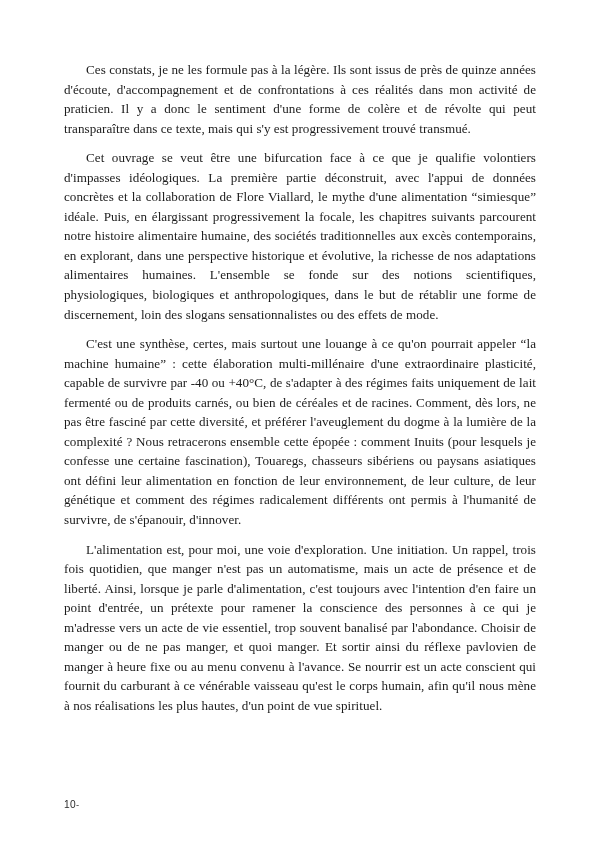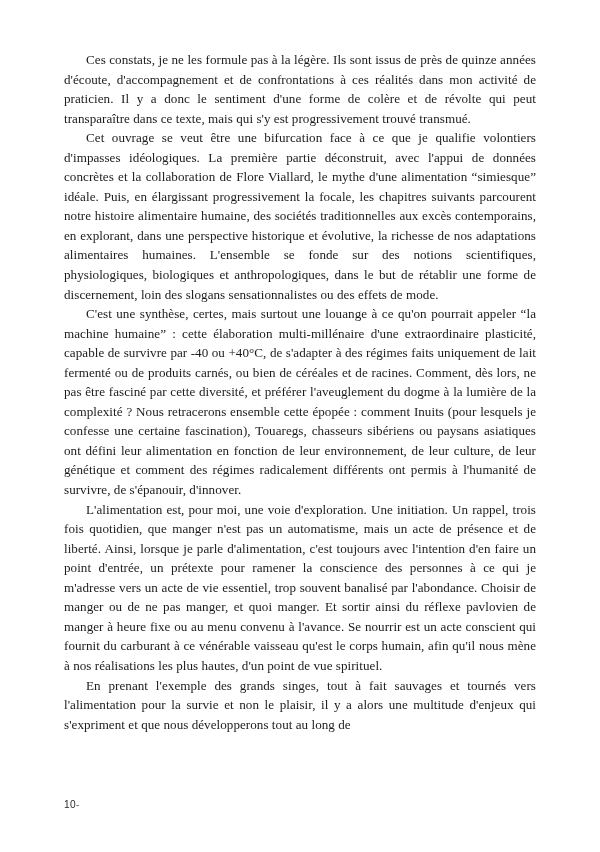--- a/index.html
+++ b/index.html
@@ -23,21 +23,21 @@
     background: #ffffff;
     overflow: hidden;
   }
   .text-column {
     position: absolute;
     left: 64px;
     top: 50px;
     width: 472px;
   }
   .para {
-    margin: 0 0 0px 0;
+    margin: 10px 0 0px 0;
     text-indent: 22px;
     text-align: justify;
     font-size: 13.1px;
     line-height: 19.55px;
     letter-spacing: 0.04px;
     color: #1b1b1b;
     font-family: "Liberation Serif", serif;
     hyphens: manual;
   }
   .footer {
@@ -66,21 +66,20 @@
 </head>
 <body>
 
 <div class="page">
 
   <div class="text-column">
     <p class="para">Ces constats, je ne les formule pas à la légère. Ils sont issus de près de quinze années d'écoute, d'accompagnement et de confrontations à ces réalités dans mon activité de praticien. Il y a donc le sentiment d'une forme de colère et de révolte qui peut transparaître dans ce texte, mais qui s'y est progressivement trouvé transmué.</p>
     <p class="para">Cet ouvrage se veut être une bifurcation face à ce que je qualifie volontiers d'impasses idéologiques. La première partie déconstruit, avec l'appui de données concrètes et la collaboration de Flore Viallard, le mythe d'une alimentation “simiesque” idéale. Puis, en élargissant progressivement la focale, les chapitres suivants parcourent notre histoire alimentaire humaine, des sociétés traditionnelles aux excès contemporains, en explorant, dans une perspective historique et évolutive, la richesse de nos adaptations alimentaires humaines. L'ensemble se fonde sur des notions scientifiques, physiologiques, biologiques et anthropologiques, dans le but de rétablir une forme de discernement, loin des slogans sensationnalistes ou des effets de mode.</p>
     <p class="para">C'est une synthèse, certes, mais surtout une louange à ce qu'on pourrait appeler “la machine humaine” : cette élaboration multi-millénaire d'une extraordinaire plasticité, capable de survivre par -40 ou +40°C, de s'adapter à des régimes faits uniquement de lait fermenté ou de produits carnés, ou bien de céréales et de racines. Comment, dès lors, ne pas être fasciné par cette diversité, et préférer l'aveuglement du dogme à la lumière de la complexité ? Nous retracerons ensemble cette épopée : comment Inuits (pour lesquels je confesse une certaine fascination), Touaregs, chasseurs sibériens ou paysans asiatiques ont défini leur alimentation en fonction de leur environnement, de leur culture, de leur génétique et comment des régimes radicalement différents ont permis à l'humanité de survivre, de s'épanouir, d'innover.</p>
     <p class="para">L'alimentation est, pour moi, une voie d'exploration. Une initiation. Un rappel, trois fois quotidien, que manger n'est pas un automatisme, mais un acte de présence et de liberté. Ainsi, lorsque je parle d'alimentation, c'est toujours avec l'intention d'en faire un point d'entrée, un prétexte pour ramener la conscience des personnes à ce qui je m'adresse vers un acte de vie essentiel, trop souvent banalisé par l'abondance. Choisir de manger ou de ne pas manger, et quoi manger. Et sortir ainsi du réflexe pavlovien de manger à heure fixe ou au menu convenu à l'avance. Se nourrir est un acte conscient qui fournit du carburant à ce vénérable vaisseau qu'est le corps humain, afin qu'il nous mène à nos réalisations les plus hautes, d'un point de vue spirituel.</p>
-    <p class="para">En prenant l'exemple des grands singes, tout à fait sauvages et tournés vers l'alimentation pour la survie et non le plaisir, il y a alors une multitude d'enjeux qui s'expriment et que nous développerons tout au long de</p>
   </div>
 
   <div class="footer">
     <span class="pagenum">10</span>
     <span class="sep">-</span>
   </div>
 
 </div>
 
 </body></html>

